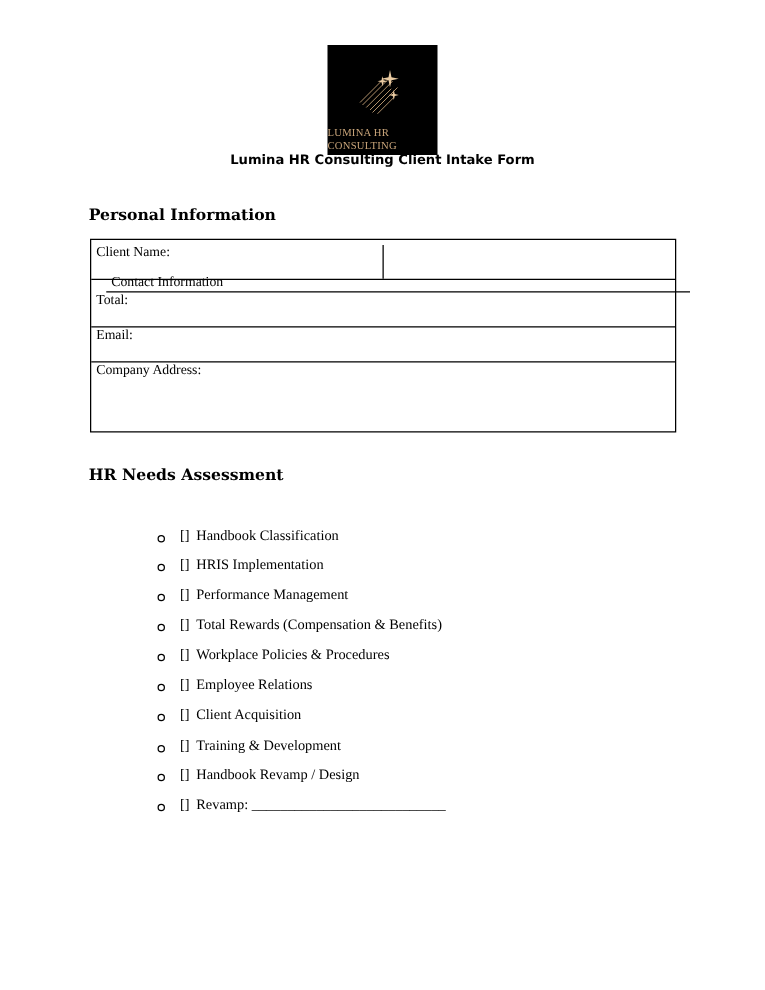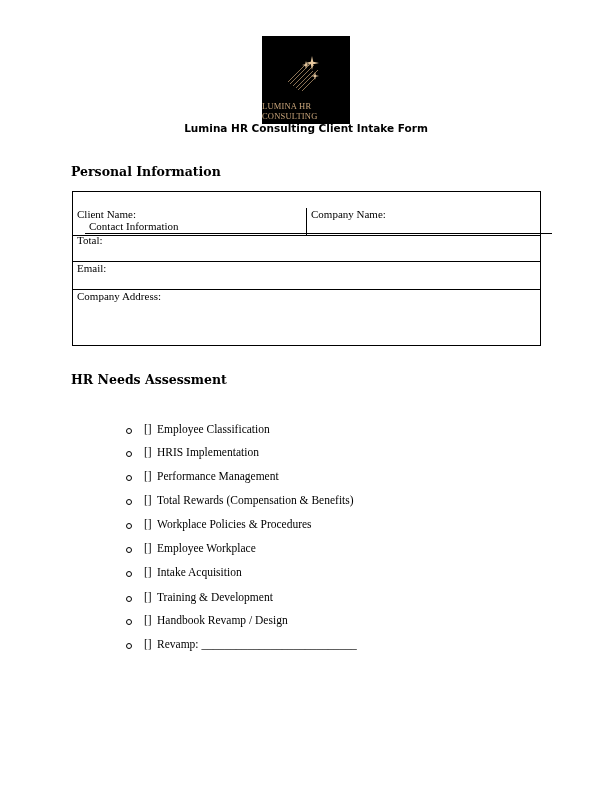--- a/index.html
+++ b/index.html
@@ -19,21 +19,21 @@
   .h2 { position: absolute; left: 56px; font-family: "DejaVu Serif", serif; font-weight: bold; font-size: 12.5px; margin-left: 15px; }
   .h2.personal { top: 164px; }
   .h2.hr { top: 372px; }
 
   .table { position: absolute; left: 72px; top: 191px; width: 469px; height: 155px;
     border: 1px solid #000; box-sizing: border-box; font-family: "Liberation Serif", serif; font-size: 11px; }
   .row { position: absolute; left: 0; width: 100%; border-bottom: 1px solid #000; box-sizing: border-box; }
   .row.last { border-bottom: none; }
   .cell { position: absolute; top: 0; height: 100%; box-sizing: border-box; padding: 0 0 0 4px; }
   .cell .lbl { position: absolute; left: 4px; top: 0; line-height: 13px; white-space: nowrap; }
-  .r1 { top: 16px; height: 28px; font-family: Liberation Serif, serif; }
+  .r1 { top: 4px; height: 28px; font-family: Liberation Serif, serif; }
   .r2 { top: 28px; height: 14px; margin-left: 12px; }
   .r3 { top: 42px; height: 28px; }
   .r4 { top: 70px; height: 28px; }
   .r5 { top: 98px; height: 55px; }
   .c-left { left: 0; width: 234px; border-right: 1px solid #000; }
   .c-right { left: 234px; width: 233px; }
   .c-full { left: 0; width: 100%; }
 
   .question { position: absolute; left: 72px; top: 399px; font-family: "Liberation Serif", serif; font-size: 11.5px; }
 
@@ -69,23 +69,20 @@
 
   <div class="title">Lumina HR Consulting Client Intake Form</div>
 
   <div class="h2 personal">Personal Information</div>
 
   <div class="table">
     <div class="row r1">
       <div class="cell c-left">
         <span class="lbl">Client Name:</span>
       </div>
-      <div class="cell c-right">
-        <span class="lbl">Company Name:</span>
-      </div>
     </div>
     <div class="row r2">
       <div class="cell c-full">
         <span class="lbl">Contact Information</span>
       </div>
     </div>
     <div class="row r3">
       <div class="cell c-full">
         <span class="lbl">Total:</span>
       </div>
@@ -102,21 +99,21 @@
     </div>
   </div>
 
   <div class="h2 hr">HR Needs Assessment</div>
 
 
   <div>
     <div class="svc" style="top:423px">
       <span class="bullet"></span>
       <span class="box">[]</span>
-      <span class="txt">Employee Classification</span>
+      <span class="txt">Handbook Classification</span>
     </div>
     <div class="svc" style="top:446px">
       <span class="bullet"></span>
       <span class="box">[]</span>
       <span class="txt">HRIS Implementation</span>
     </div>
     <div class="svc" style="top:470px">
       <span class="bullet"></span>
       <span class="box">[]</span>
       <span class="txt">Performance Management</span>
@@ -127,26 +124,26 @@
       <span class="txt">Total Rewards (Compensation &amp; Benefits)</span>
     </div>
     <div class="svc" style="top:518px">
       <span class="bullet"></span>
       <span class="box">[]</span>
       <span class="txt">Workplace Policies &amp; Procedures</span>
     </div>
     <div class="svc" style="top:542px">
       <span class="bullet"></span>
       <span class="box">[]</span>
-      <span class="txt">Employee Workplace</span>
+      <span class="txt">Employee Relations</span>
     </div>
     <div class="svc" style="top:566px">
       <span class="bullet"></span>
       <span class="box">[]</span>
-      <span class="txt">Intake Acquisition</span>
+      <span class="txt">Client Acquisition</span>
     </div>
     <div class="svc" style="top:591px">
       <span class="bullet"></span>
       <span class="box">[]</span>
       <span class="txt">Training &amp; Development</span>
     </div>
     <div class="svc" style="top:614px">
       <span class="bullet"></span>
       <span class="box">[]</span>
       <span class="txt">Handbook Revamp / Design</span>

